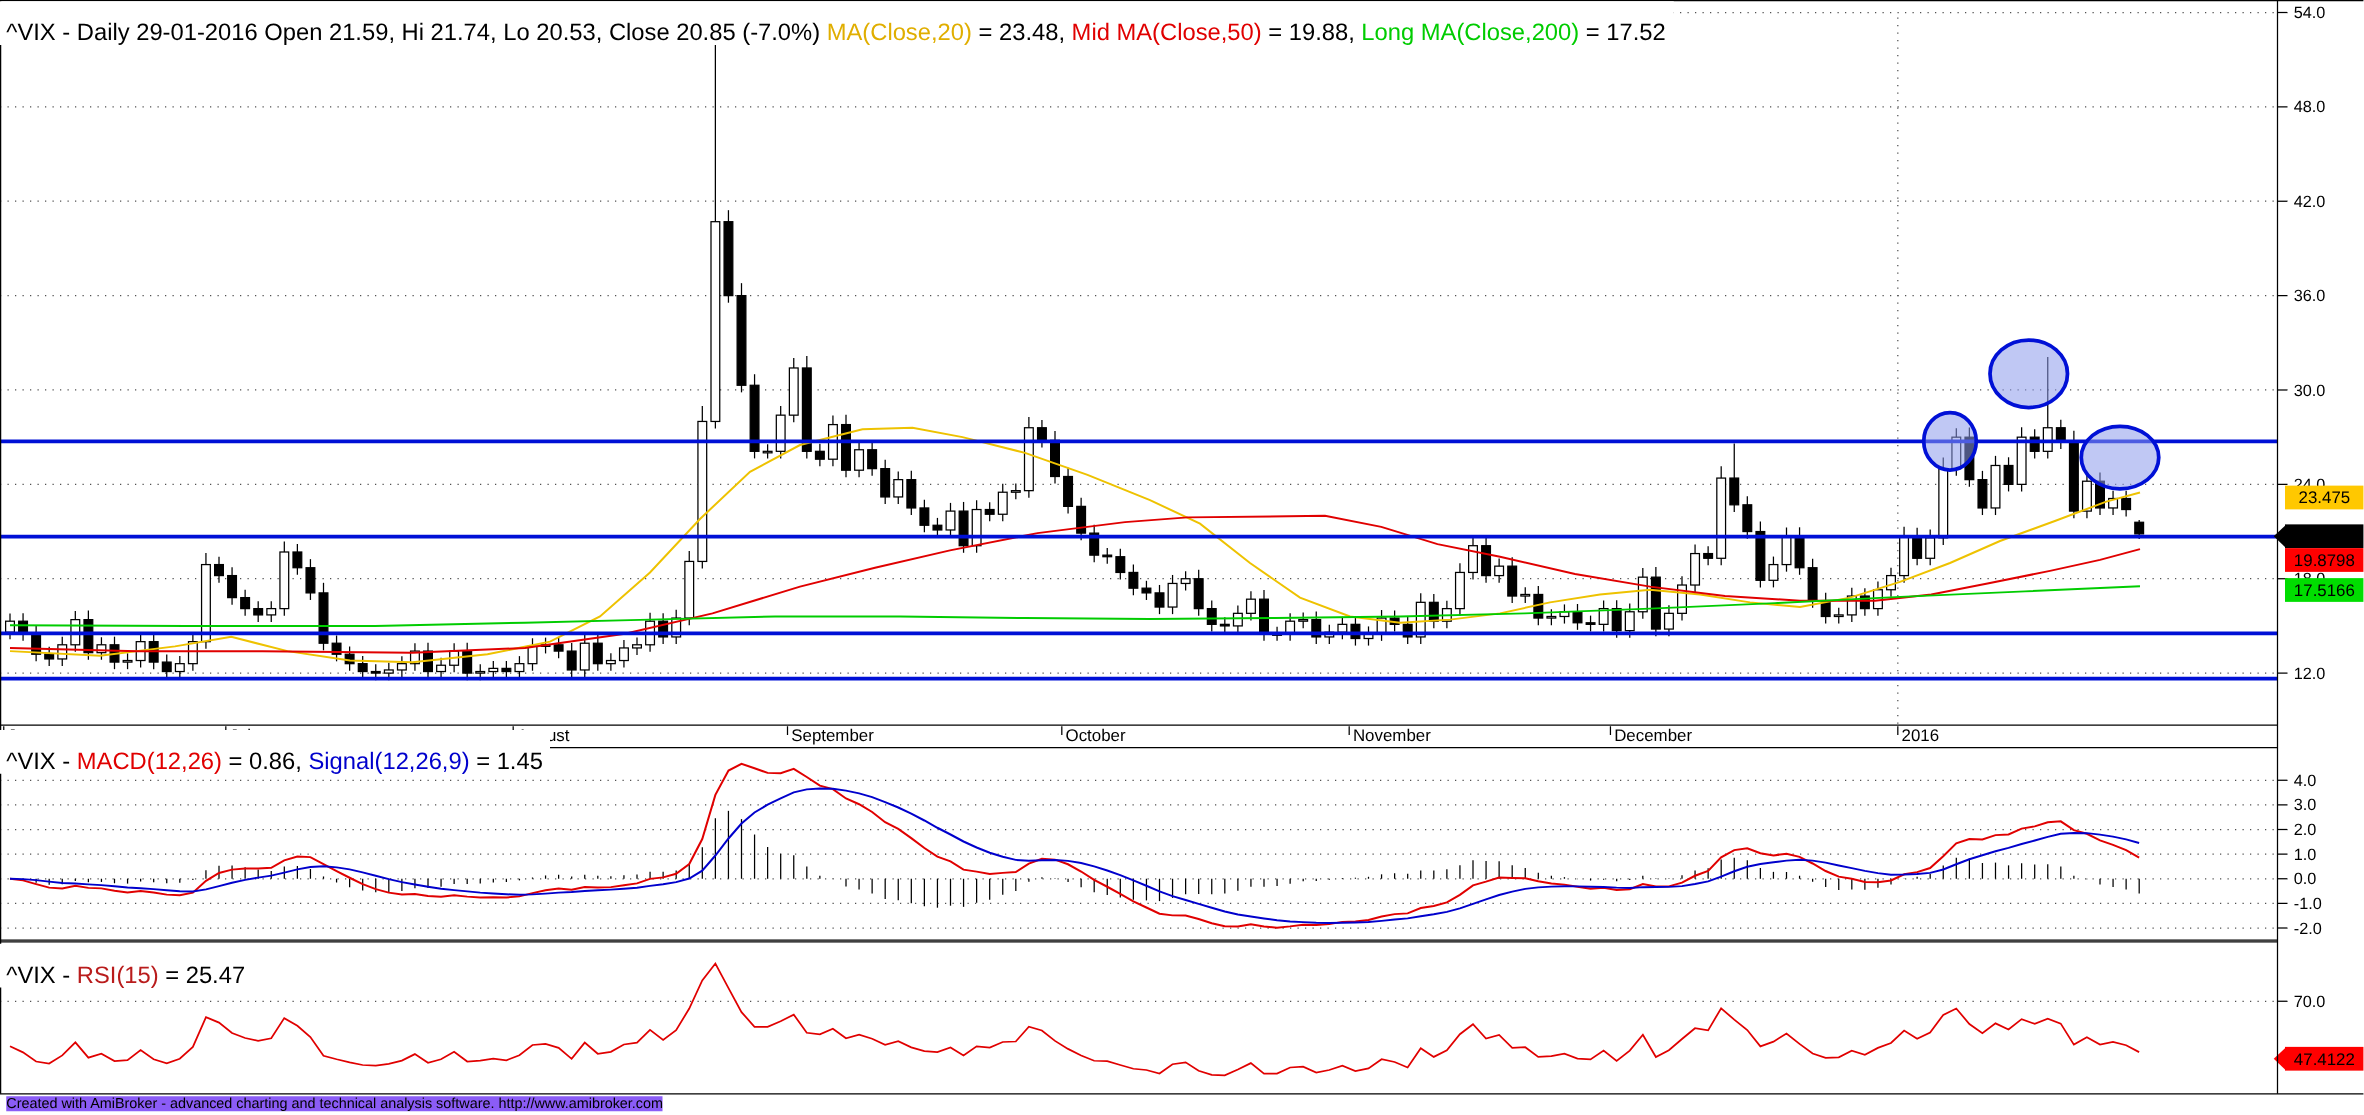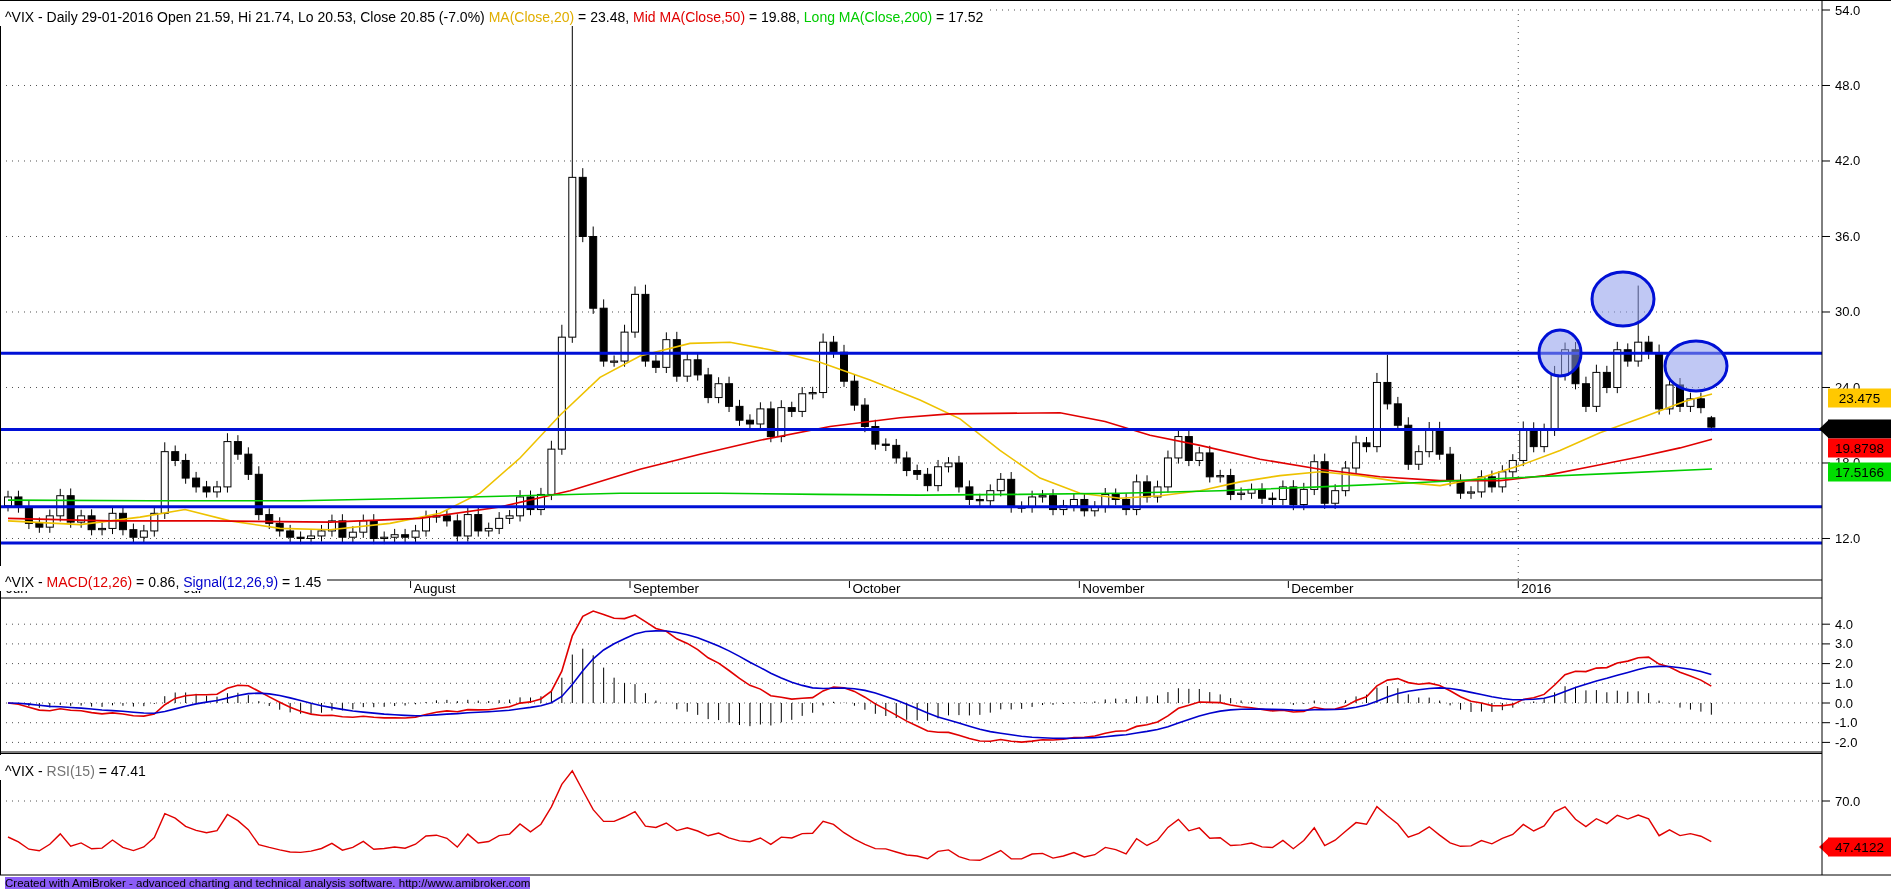--- a/index.html
+++ b/index.html
@@ -1,20 +1,20 @@
 <!DOCTYPE html>
 <html><head>
 <meta charset="utf-8">
 <style>
   html,body{margin:0;padding:0;background:#fff;}
   #stage{position:relative;width:1891px;height:892px;background:#fff;overflow:hidden;
          font-family:"Liberation Sans",sans-serif;}
   svg{position:absolute;left:0;top:0;}
-  .ptitle{position:absolute;left:0;padding:8px 6px 1px 5px;background:#fff;
-          font-size:14px;white-space:nowrap;line-height:16px;color:#000;}
+  .ptitle{position:absolute;left:0;padding:18px 6px 1px 5px;background:#fff;
+          font-size:19px;white-space:nowrap;line-height:16px;color:#000;}
   #footer{position:absolute;left:5px;top:877px;font-size:11.5px;color:#000;background:#8b5cf6;}
   .dot{stroke:#505050;stroke-width:1;stroke-dasharray:1 5;fill:none;}
   .frame{stroke:#000;stroke-width:1;fill:none;}
   text{font-family:"Liberation Sans",sans-serif;fill:#000;}
 </style>
 </head>
 <body>
 
 <div id="stage">
   <svg id="chart" width="1891" height="892" viewBox="0 0 1891 892">
@@ -634,16 +634,16 @@
         <line x1="0" y1="598" x2="1822" y2="598" class="frame"></line>
         <line x1="0" y1="752" x2="1822" y2="752" class="frame"></line>
         <line x1="0" y1="875" x2="1891" y2="875" class="frame"></line>
         <line x1="0.5" y1="0" x2="0.5" y2="875" class="frame"></line>
         <line x1="1822" y1="0" x2="1822" y2="875" class="frame" stroke-width="1.4"></line>
         <line x1="0" y1="753.5" x2="1822" y2="753.5" class="frame"></line>
       </g>
     </svg>
 
   <div class="ptitle" style="top:1px"><span style="color: rgb(0, 0, 0);">^VIX - Daily 29-01-2016 Open 21.59, Hi 21.74, Lo 20.53, Close 20.85 (-7.0%) </span><span style="color: rgb(224, 174, 0);">MA(Close,20)</span><span style="color: rgb(0, 0, 0);"> = 23.48, </span><span style="color: rgb(224, 0, 0);">Mid MA(Close,50)</span><span style="color: rgb(0, 0, 0);"> = 19.88, </span><span style="color: rgb(0, 204, 0);">Long MA(Close,200)</span><span style="color: rgb(0, 0, 0);"> = 17.52</span></div>
-  <div class="ptitle" style="top:566px"><span style="color: rgb(0, 0, 0);">^VIX - </span><span style="color: rgb(224, 0, 0);">MACD(12,26)</span><span style="color: rgb(0, 0, 0);"> = 0.86, </span><span style="color: rgb(0, 0, 204);">Signal(12,26,9)</span><span style="color: rgb(0, 0, 0);"> = 1.45</span></div>
-  <div class="ptitle" style="top:755px"><span style="color: rgb(0, 0, 0);">^VIX - </span><span style="color: #737373;">RSI(15)</span><span style="color: rgb(0, 0, 0);"> = 47.41</span></div>
+  <div class="ptitle" style="top:584px"><span style="color: rgb(0, 0, 0);">^VIX - </span><span style="color: rgb(224, 0, 0);">MACD(12,26)</span><span style="color: rgb(0, 0, 0);"> = 0.86, </span><span style="color: rgb(0, 0, 204);">Signal(12,26,9)</span><span style="color: rgb(0, 0, 0);"> = 1.45</span></div>
+  <div class="ptitle" style="top:755px"><span style="color: rgb(0, 0, 0);">^VIX - </span><span style="color: #b91c1c;">RSI(15)</span><span style="color: rgb(0, 0, 0);"> = 25.47</span></div>
   <div id="footer">Created with AmiBroker - advanced charting and technical analysis software. http://www.amibroker.com</div>
 </div>
 
 </body></html>

